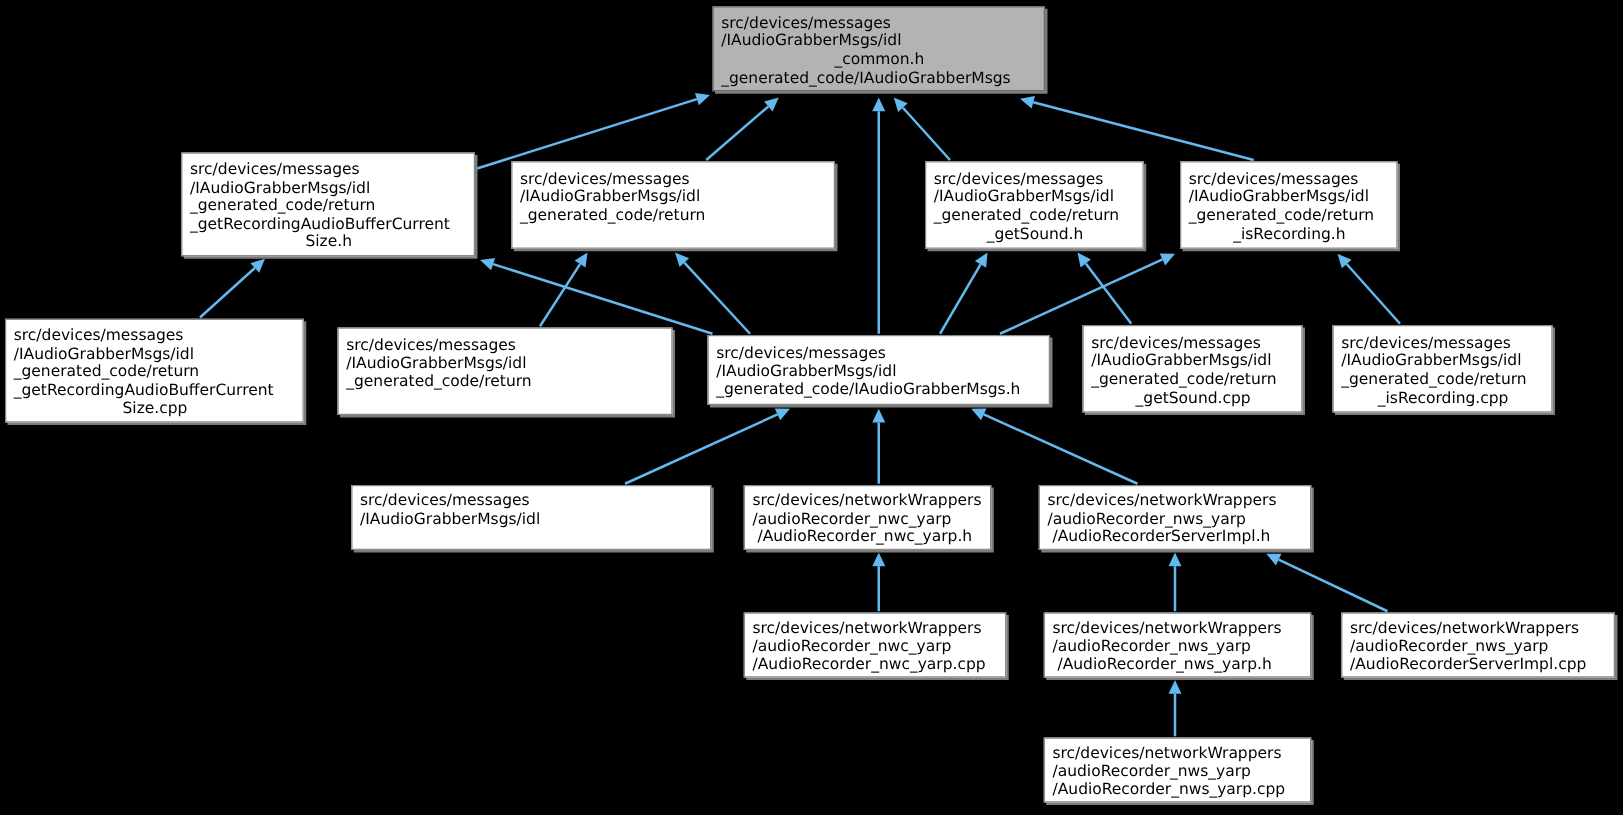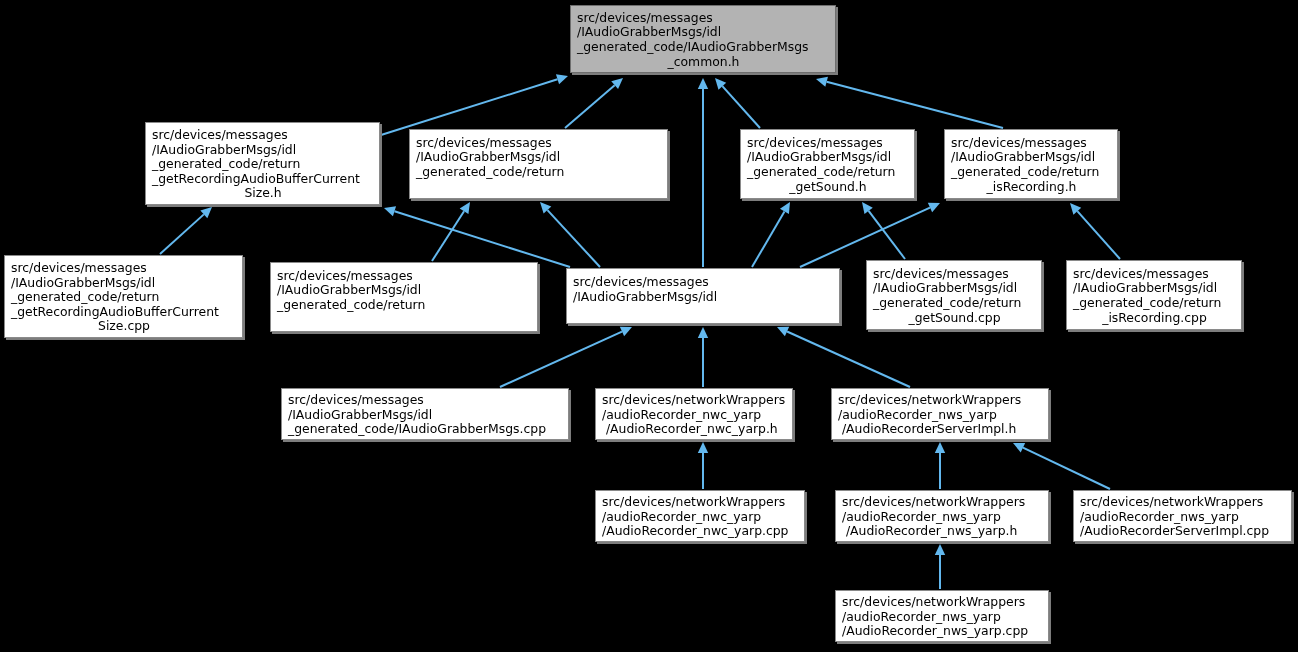--- a/index.html
+++ b/index.html
@@ -111,31 +111,31 @@
       <g>
         <line x1="1110" y1="489" x2="1022.9390288766482" y2="447.71335390026616" stroke="#63b8ee" stroke-width="2"></line>
         <polygon points="1013,443 1025.1671598113194,443.0149038858507 1020.7108979419769,452.4118039146816" fill="#63b8ee"></polygon>
       </g>
       <g>
         <line x1="940" y1="589" x2="940" y2="555" stroke="#63b8ee" stroke-width="2"></line>
         <polygon points="940,544 945.2,555 934.8,555" fill="#63b8ee"></polygon>
       </g>
     </svg>
   <div id="nodes">
-      <div class="node root" style="left: 570px; top: 5px; width: 266px; height: 68px; padding-top: 4.8px;"><span class="ln">src/devices/messages</span><span class="ln">/IAudioGrabberMsgs/idl</span><span class="ln">_generated_code/IAudioGrabberMsgs</span><span class="ln c">_common.h</span></div>
+      <div class="node root" style="left: 570px; top: 5px; width: 266px; height: 68px; padding-top: 4.8px;"><span class="ln">src/devices/messages</span><span class="ln">/IAudioGrabberMsgs/idl</span><span class="ln c">_common.h</span><span class="ln">_generated_code/IAudioGrabberMsgs</span></div>
       <div class="node" style="left: 145px; top: 122px; width: 235px; height: 83px; padding-top: 5px;"><span class="ln">src/devices/messages</span><span class="ln">/IAudioGrabberMsgs/idl</span><span class="ln">_generated_code/return</span><span class="ln">_getRecordingAudioBufferCurrent</span><span class="ln c">Size.h</span></div>
       <div class="node" style="left: 409px; top: 129px; width: 259px; height: 70px; padding-top: 5.8px;"><span class="ln">src/devices/messages</span><span class="ln">/IAudioGrabberMsgs/idl</span><span class="ln">_generated_code/return</span></div>
       <div class="node" style="left: 740px; top: 129px; width: 175px; height: 70px; padding-top: 5.8px;"><span class="ln">src/devices/messages</span><span class="ln">/IAudioGrabberMsgs/idl</span><span class="ln">_generated_code/return</span><span class="ln c">_getSound.h</span></div>
       <div class="node" style="left: 944px; top: 129px; width: 174px; height: 70px; padding-top: 5.8px;"><span class="ln">src/devices/messages</span><span class="ln">/IAudioGrabberMsgs/idl</span><span class="ln">_generated_code/return</span><span class="ln c">_isRecording.h</span></div>
       <div class="node" style="left: 4px; top: 255px; width: 239px; height: 83px; padding-top: 5px;"><span class="ln">src/devices/messages</span><span class="ln">/IAudioGrabberMsgs/idl</span><span class="ln">_generated_code/return</span><span class="ln">_getRecordingAudioBufferCurrent</span><span class="ln c">Size.cpp</span></div>
       <div class="node" style="left: 270px; top: 262px; width: 268px; height: 70px; padding-top: 5.8px;"><span class="ln">src/devices/messages</span><span class="ln">/IAudioGrabberMsgs/idl</span><span class="ln">_generated_code/return</span></div>
-      <div class="node" style="left: 566px; top: 268px; width: 274px; height: 56px; padding-top: 6.1px;"><span class="ln">src/devices/messages</span><span class="ln">/IAudioGrabberMsgs/idl</span></div>
+      <div class="node" style="left: 566px; top: 268px; width: 274px; height: 56px; padding-top: 6.1px;"><span class="ln">src/devices/messages</span><span class="ln">/IAudioGrabberMsgs/idl</span><span class="ln">_generated_code/IAudioGrabberMsgs.h</span></div>
       <div class="node" style="left: 866px; top: 260px; width: 176px; height: 70px; padding-top: 5.8px;"><span class="ln">src/devices/messages</span><span class="ln">/IAudioGrabberMsgs/idl</span><span class="ln">_generated_code/return</span><span class="ln c">_getSound.cpp</span></div>
       <div class="node" style="left: 1066px; top: 260px; width: 176px; height: 70px; padding-top: 5.8px;"><span class="ln">src/devices/messages</span><span class="ln">/IAudioGrabberMsgs/idl</span><span class="ln">_generated_code/return</span><span class="ln c">_isRecording.cpp</span></div>
-      <div class="node" style="left: 281px; top: 388px; width: 288px; height: 52px; padding-top: 4.1px;"><span class="ln">src/devices/messages</span><span class="ln">/IAudioGrabberMsgs/idl</span><span class="ln">_generated_code/IAudioGrabberMsgs.cpp</span></div>
+      <div class="node" style="left: 281px; top: 388px; width: 288px; height: 52px; padding-top: 4.1px;"><span class="ln">src/devices/messages</span><span class="ln">/IAudioGrabberMsgs/idl</span></div>
       <div class="node" style="left: 595px; top: 388px; width: 198px; height: 52px; padding-top: 4.1px;"><span class="ln">src/devices/networkWrappers</span><span class="ln">/audioRecorder_nwc_yarp</span><span class="ln"> /AudioRecorder_nwc_yarp.h</span></div>
       <div class="node" style="left: 831px; top: 388px; width: 218px; height: 52px; padding-top: 4.1px;"><span class="ln">src/devices/networkWrappers</span><span class="ln">/audioRecorder_nws_yarp</span><span class="ln"> /AudioRecorderServerImpl.h</span></div>
       <div class="node" style="left: 595px; top: 490px; width: 210px; height: 52px; padding-top: 4.1px;"><span class="ln">src/devices/networkWrappers</span><span class="ln">/audioRecorder_nwc_yarp</span><span class="ln">/AudioRecorder_nwc_yarp.cpp</span></div>
       <div class="node" style="left: 835px; top: 490px; width: 214px; height: 52px; padding-top: 4.1px;"><span class="ln">src/devices/networkWrappers</span><span class="ln">/audioRecorder_nws_yarp</span><span class="ln"> /AudioRecorder_nws_yarp.h</span></div>
       <div class="node" style="left: 1073px; top: 490px; width: 219px; height: 52px; padding-top: 4.1px;"><span class="ln">src/devices/networkWrappers</span><span class="ln">/audioRecorder_nws_yarp</span><span class="ln">/AudioRecorderServerImpl.cpp</span></div>
       <div class="node" style="left: 835px; top: 590px; width: 214px; height: 52px; padding-top: 4.1px;"><span class="ln">src/devices/networkWrappers</span><span class="ln">/audioRecorder_nws_yarp</span><span class="ln">/AudioRecorder_nws_yarp.cpp</span></div>
     </div>
 </div>
 
 </body></html>

